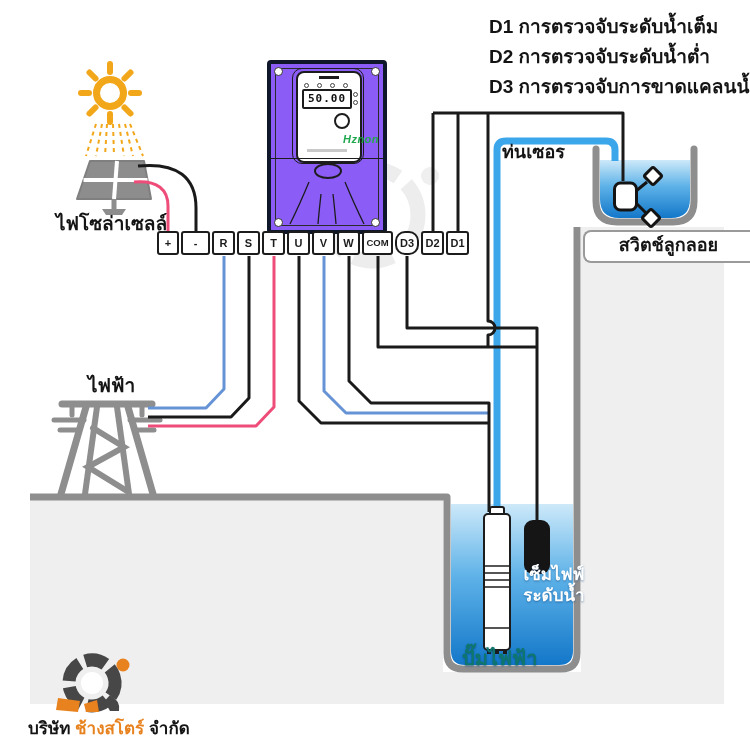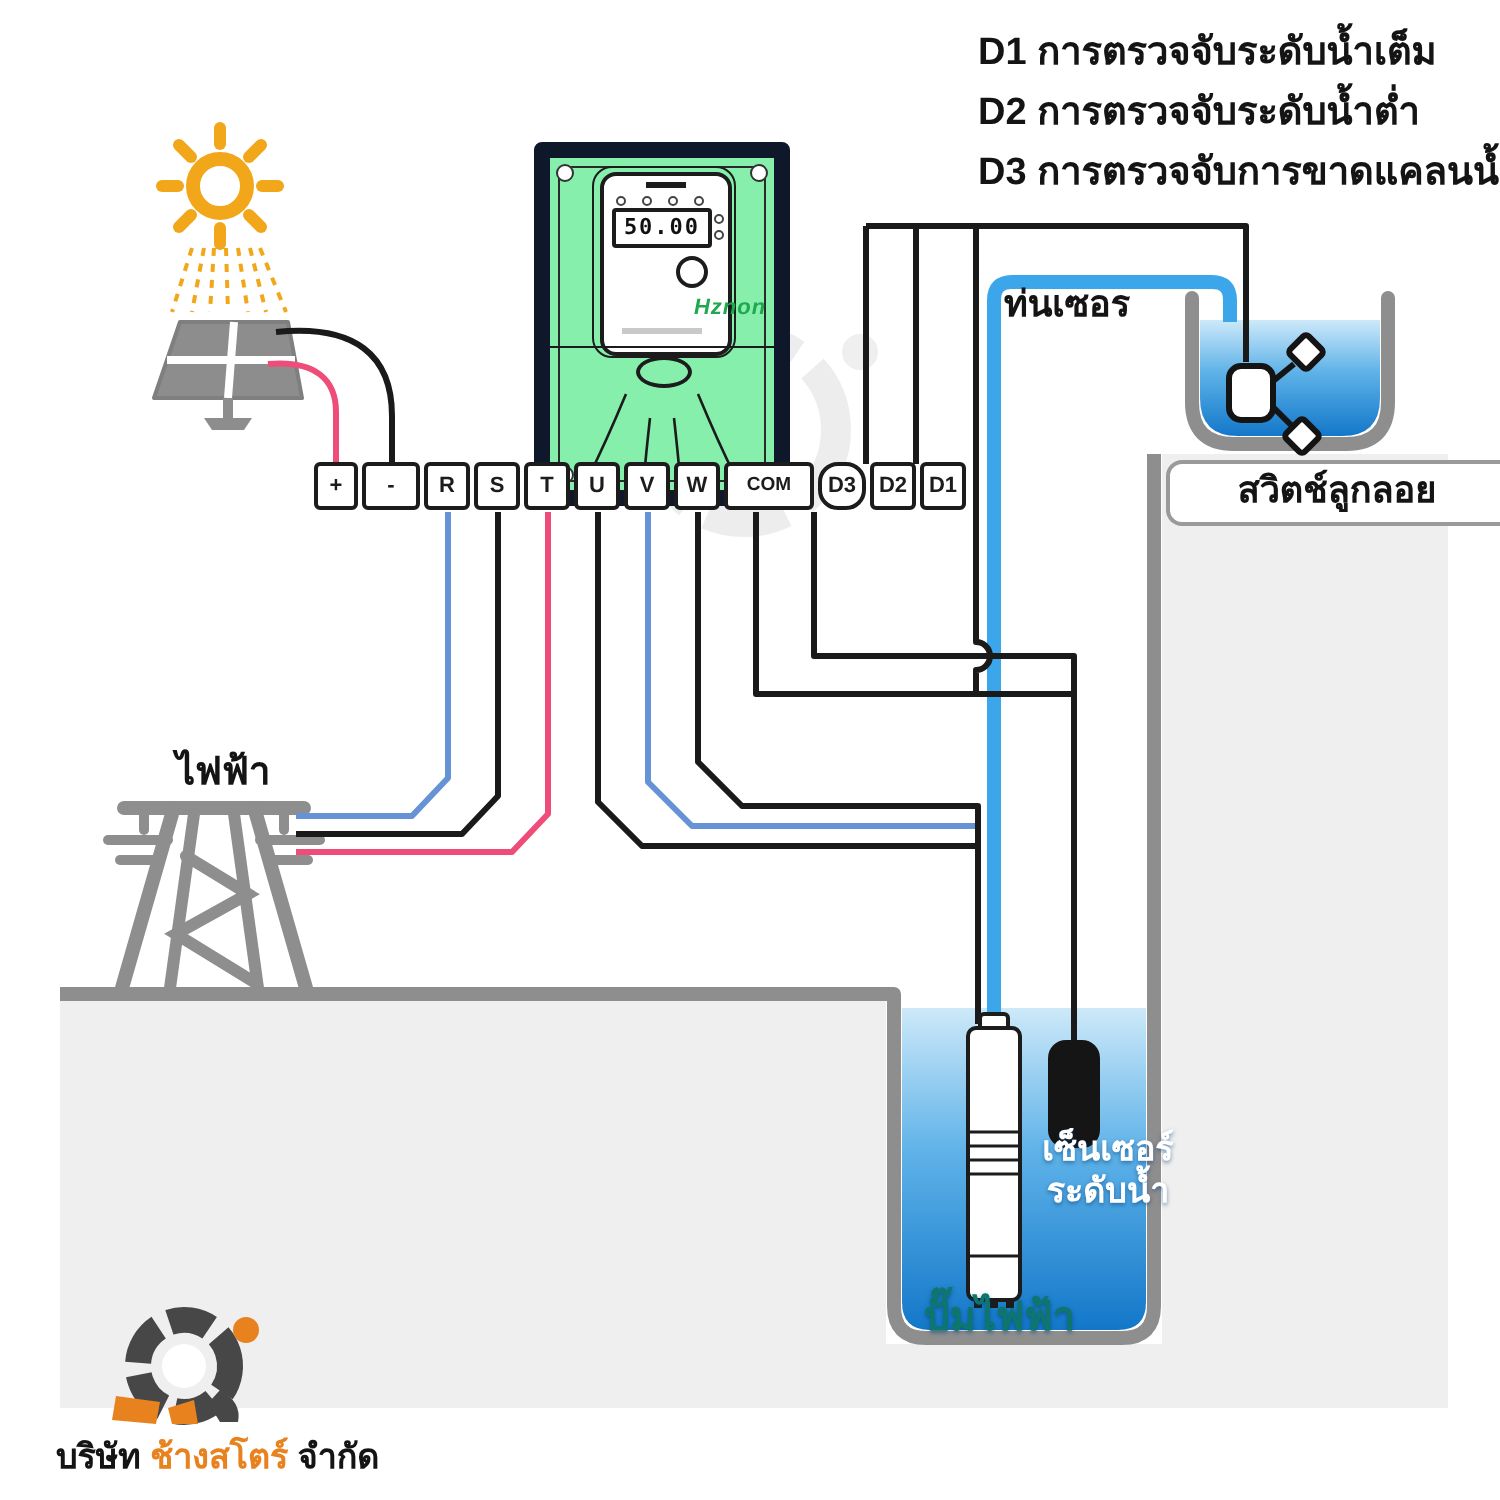--- a/index.html
+++ b/index.html
@@ -7,22 +7,22 @@
          font-family:"Liberation Sans","DejaVu Sans",sans-serif;color:#141414;}
   #art{position:absolute;left:0;top:0;}
   .lbl{position:absolute;font-weight:600;font-size:19px;color:#141414;white-space:nowrap;}
   
   #legend{position:absolute;left:489px;top:12px;}
   .legend-line{font-size:19px;font-weight:600;line-height:30px;white-space:nowrap;}
   
   #watermark-text{position:absolute;left:236px;top:258px;font-size:21px;color:#E7E7E7;
                   letter-spacing:.5px;font-weight:600;}
   
-  #inverter{position:absolute;left:267px;top:71px;width:112px;height:166px;background:#86efac;
-            border:8px solid #0f172a;border-radius:4px;}
+  #inverter{position:absolute;left:267px;top:60px;width:112px;height:166px;background:#8b5cf6;
+            border:4px solid #0f172a;border-radius:4px;}
   #inv-inner{position:absolute;left:4px;top:4px;right:4px;bottom:4px;border:1px solid #2a2a2a;border-radius:6px;}
   .screw{position:absolute;width:7px;height:7px;border:1.5px solid #333;border-radius:50%;background:#fff;}
   #keypad-outer{position:absolute;left:21px;top:4px;width:70px;height:94px;border:1.5px solid #1c1c1c;border-radius:10px;}
   #keypad{position:absolute;left:25px;top:7px;width:62px;height:88px;border:2px solid #1c1c1c;border-radius:8px;background:#fff;}
   #kp-topbar{position:absolute;left:21px;top:3px;width:20px;height:3px;background:#1c1c1c;}
   .kp-dot{position:absolute;width:3px;height:3px;border:1px solid #444;border-radius:50%;}
   #display{position:absolute;left:4px;top:16px;width:46px;height:16px;border:2px solid #1c1c1c;border-radius:2px;
            font-family:"DejaVu Sans Mono",monospace;font-size:11px;font-weight:bold;text-align:center;
            line-height:16px;letter-spacing:1px;color:#111;}
   #kp-button{position:absolute;left:36px;top:40px;width:12px;height:12px;border:2px solid #1c1c1c;border-radius:50%;}
@@ -32,21 +32,21 @@
   #inv-seam{position:absolute;left:0;top:94px;width:100%;height:0;border-top:1.5px solid #1c1c1c;}
   #inv-oval{position:absolute;left:43px;top:99px;width:24px;height:12px;border:2px solid #1c1c1c;border-radius:50%;}
   
   #strip{position:absolute;left:157px;top:231px;display:flex;gap:2px;}
   .term{box-sizing:border-box;height:24px;background:#fff;border:2px solid #1c1c1c;border-radius:3px;
         font-size:11px;font-weight:bold;text-align:center;line-height:20px;color:#1c1c1c;}
   #strip .term:nth-child(1){width:22px;}
   #strip .term:nth-child(2){width:29px;}
   #strip .term:nth-child(3),#strip .term:nth-child(4),#strip .term:nth-child(5),
   #strip .term:nth-child(6),#strip .term:nth-child(7),#strip .term:nth-child(8){width:23px;}
-  #strip .term:nth-child(9){width:45px;font-size:9.5px;}
+  #strip .term:nth-child(9){width:31px;font-size:9.5px;}
   #strip .term:nth-child(10){width:24px;border-radius:10px;}
   #strip .term:nth-child(11),#strip .term:nth-child(12){width:23px;}
   
   #float-label-box{position:absolute;left:583px;top:230px;width:167px;height:29px;background:#fff;
                    border:2px solid #9a9a9a;border-right:none;border-radius:8px 0 0 8px;
                    text-align:center;line-height:27px;font-size:18px;font-weight:600;}
   
   #sensor-label{position:absolute;left:504px;top:564px;width:100px;text-align:center;color:#fff;
                 font-size:17px;font-weight:700;line-height:21px;text-shadow:0 1px 2px rgba(0,60,120,.55);}
   #pump-label{position:absolute;left:462px;top:642px;color:#0f766e;font-size:20px;font-weight:700;
@@ -248,27 +248,28 @@
     <div class="term">T</div>
     <div class="term">U</div>
     <div class="term">V</div>
     <div class="term">W</div>
     <div class="term">COM</div>
     <div class="term">D3</div>
     <div class="term">D2</div>
     <div class="term">D1</div>
   </div>
 
+  <div class="lbl" style="left:56px;top:208px;">ไฟโซล่าเซลล์</div>
   <div class="lbl" style="left:88px;top:370px;">ไฟฟ้า</div>
   <div class="lbl" style="left:502px;top:137px;font-size:18px;">ท่นเซอร</div>
 
   <div id="float-label-box">สวิตช์ลูกลอย</div>
 
   <div id="sensor-label">
-    <div>เซ็นเซอร์</div>
+    <div>เซ็มไฟฟ์</div>
     <div>ระดับน้ำ</div>
   </div>
   <div id="pump-label">ปั๊มไฟฟ้า</div>
 
   <div id="footer-text">
     <span>บริษัท</span>
     <span class="orange">ช้างสโตร์</span>
     <span>จำกัด</span>
   </div>
 

